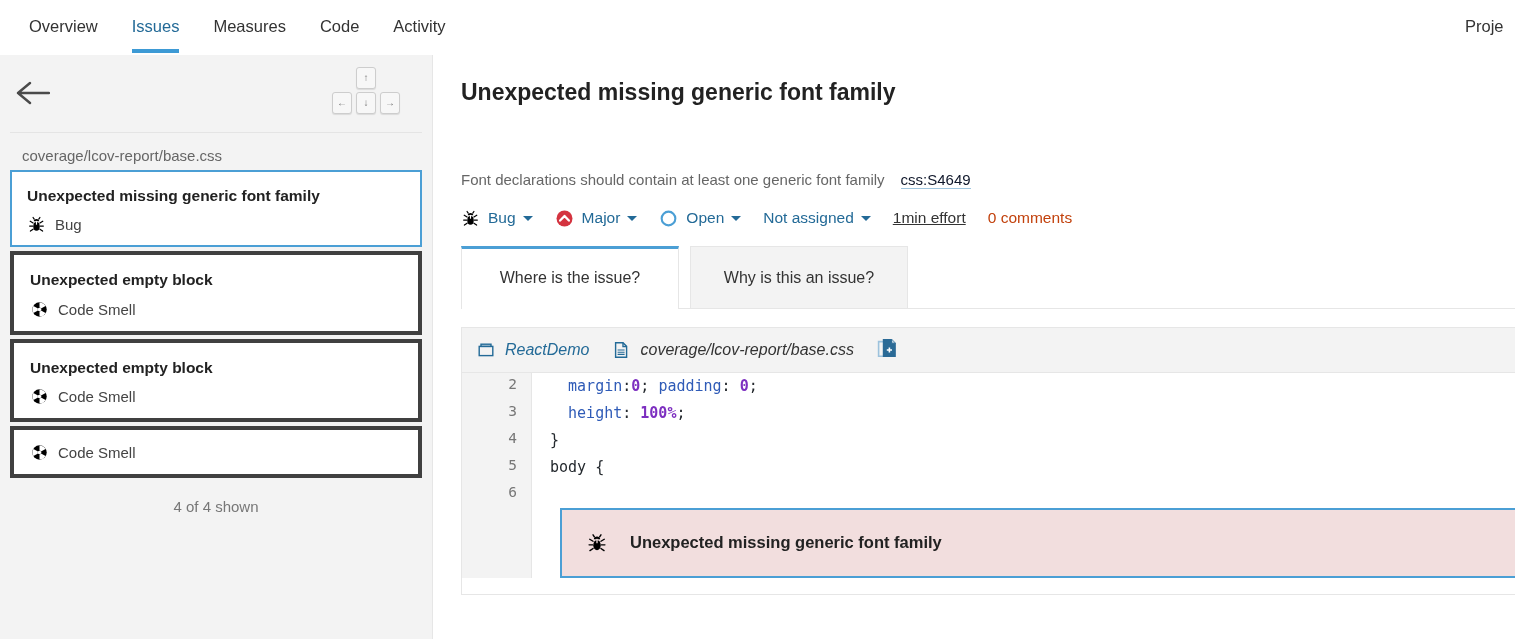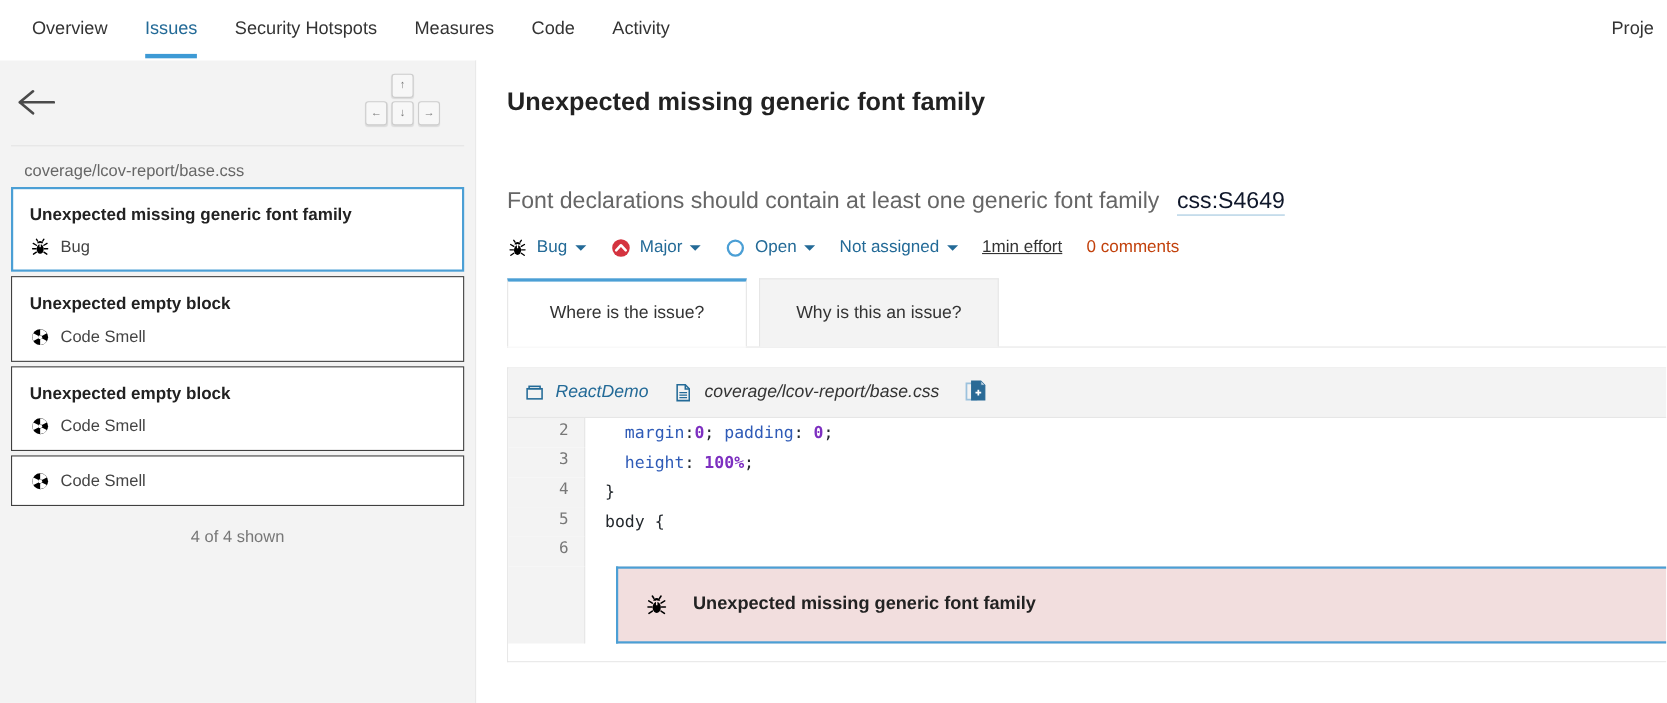--- a/index.html
+++ b/index.html
@@ -101,21 +101,21 @@
   .key.k-right { left: 48px; top: 25px; }
 
   .file-label {
     padding: 14px 0 6px 22px;
     font-size: 15px;
     color: #666;
   }
   .issue-list { padding: 0 10px; }
   .issue-card {
     background: #fff;
-    border: 1px solid #404040;
+    border: 4px solid #404040;
     margin-bottom: 4px;
     padding: 13px 16px 12px 16px;
     cursor: pointer;
   }
   .issue-card.selected {
     border: 2px solid #4b9fd5;
     padding: 12px 15px 11px 15px;
   }
   .issue-title {
     font-size: 15.5px;
@@ -150,21 +150,21 @@
     position: relative;
   }
   .issue-headline {
     font-size: 23px;
     font-weight: bold;
     color: #222;
     margin: 0 0 18px 0;
     line-height: 1.2;
   }
   .issue-sub {
-    font-size: 21px;
+    font-size: 15px;
     color: #666;
     margin-bottom: 20px;
     display: flex;
     align-items: baseline;
   }
   .rule-link {
     color: #0f172a;
     margin-left: 16px;
     text-decoration: none;
     border-bottom: 1px solid #9fc5de;
@@ -332,21 +332,20 @@
   }
   .code-footer { height: 16px; background: #fff; }
 </style>
 </head>
 <body>
 
 <div class="topnav">
   <div class="topnav-items">
     <div class="nav-item"><span>Overview</span></div>
     <div class="nav-item active"><span>Issues</span></div>
-    <div class="nav-item"><span>Security Hotspots</span></div>
     <div class="nav-item"><span>Measures</span></div>
     <div class="nav-item"><span>Code</span></div>
     <div class="nav-item"><span>Activity</span></div>
   </div>
   <div class="topnav-right"><span>Proje</span></div>
 </div>
 
 <div class="layout">
 
   <div class="sidebar">

